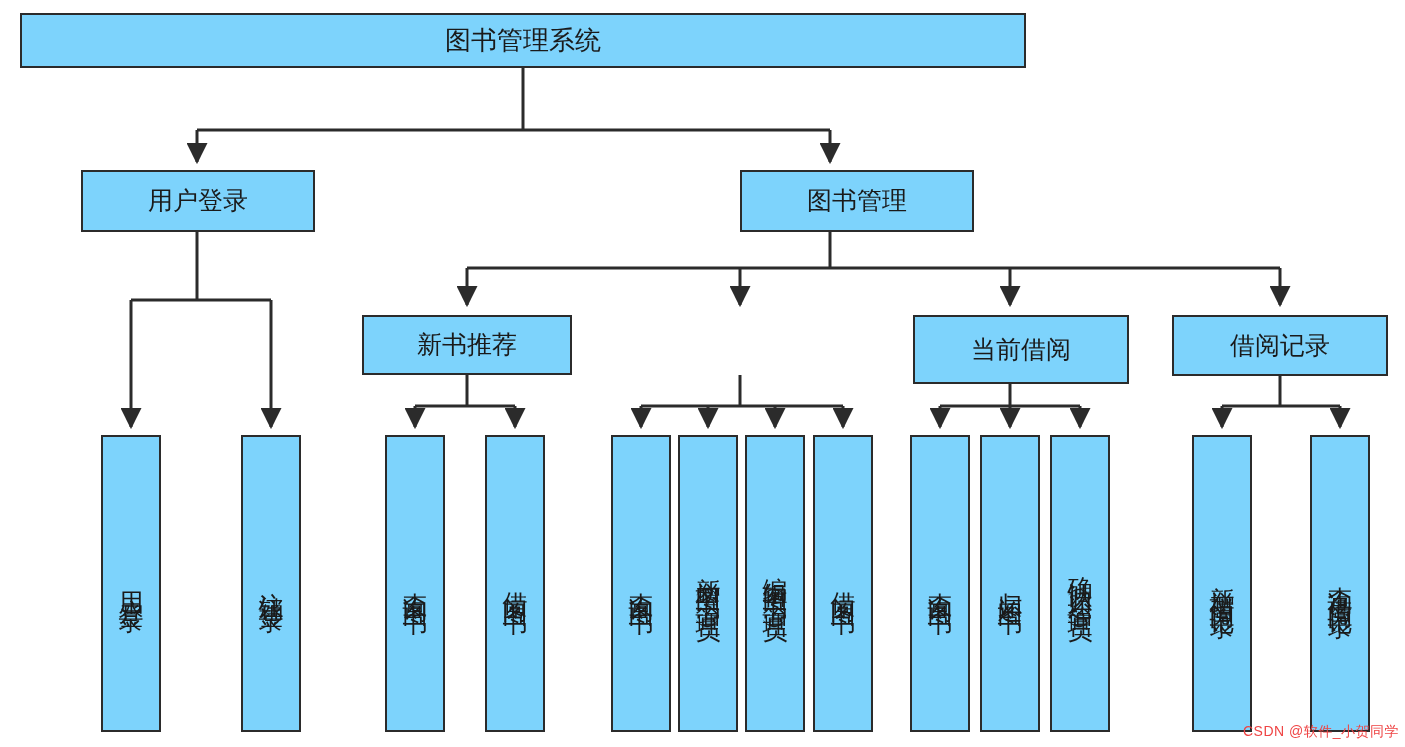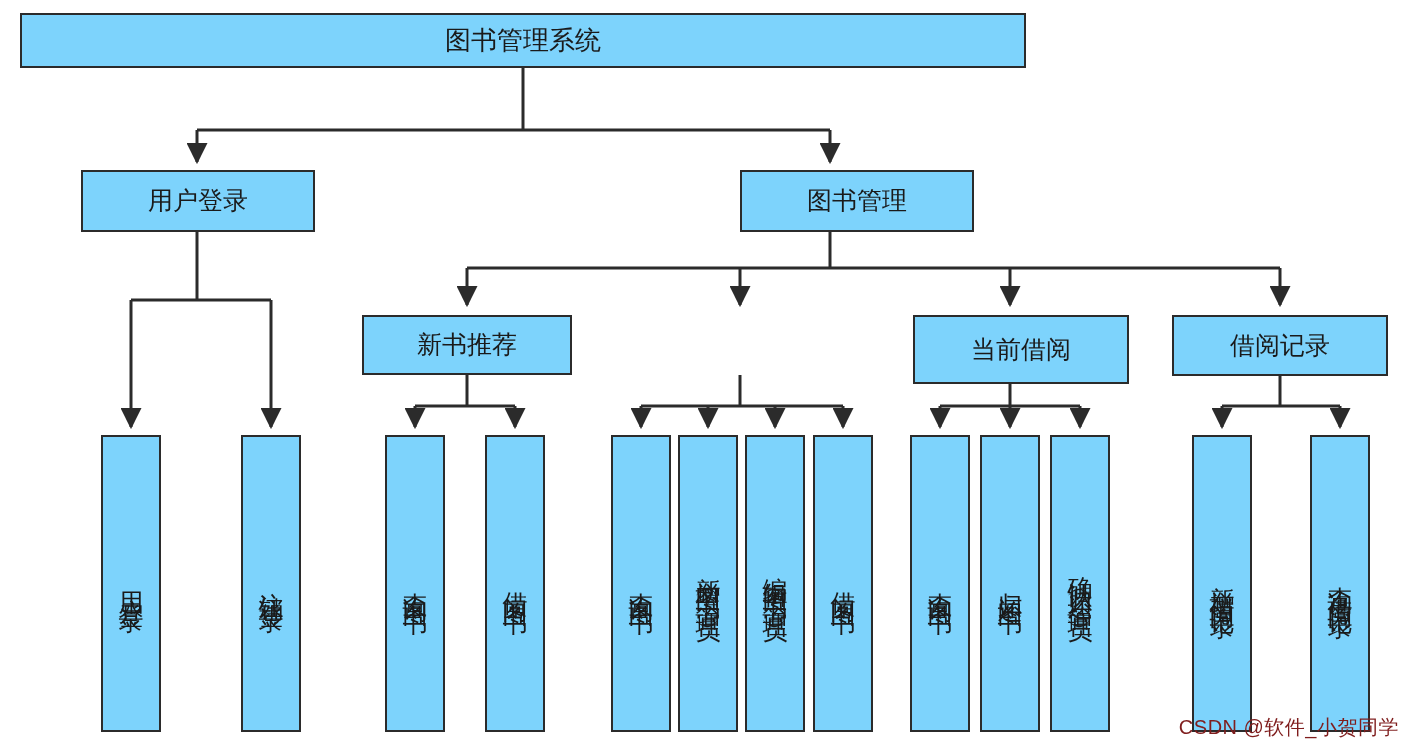--- a/index.html
+++ b/index.html
@@ -57,22 +57,22 @@
     writing-mode: vertical-rl;
     text-orientation: upright;
     letter-spacing: 6px;
     line-height: 1;
     white-space: nowrap;
   }
   #watermark {
     position: absolute;
     right: 6px;
     bottom: 6px;
-    font-size: 20px;
-    color: #7f1d1d;
+    font-size: 14px;
+    color: #ef4444;
     letter-spacing: 0.5px;
     white-space: nowrap;
   }
 </style>
 </head>
 <body>
 
 <div id="canvas">
 
   <svg id="wires" viewBox="0 0 1405 747" xmlns="http://www.w3.org/2000/svg">

